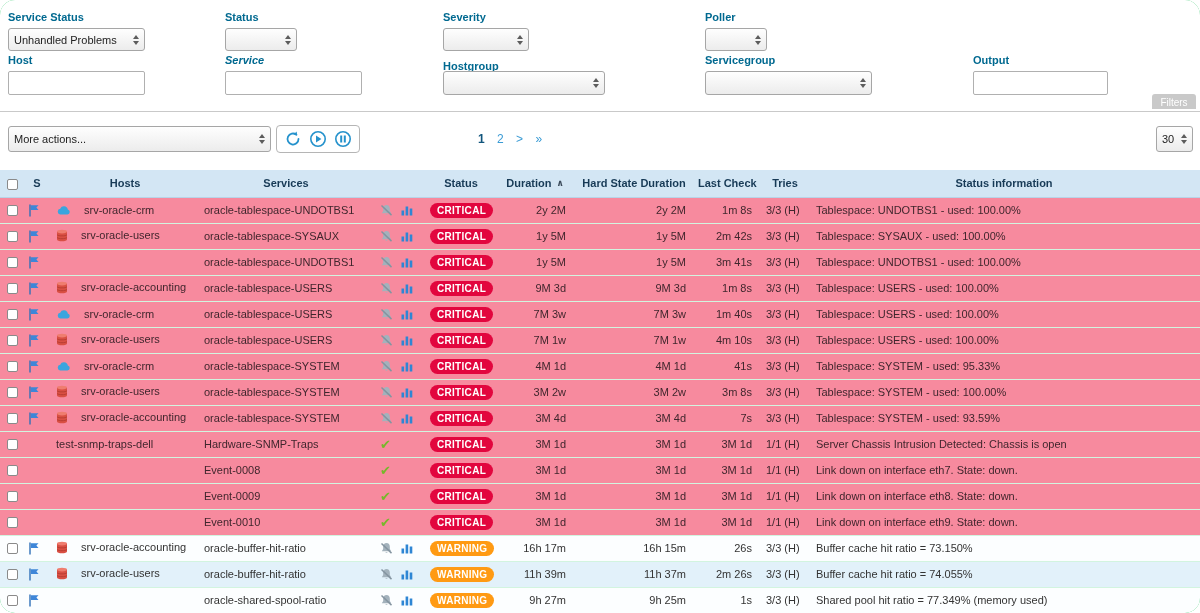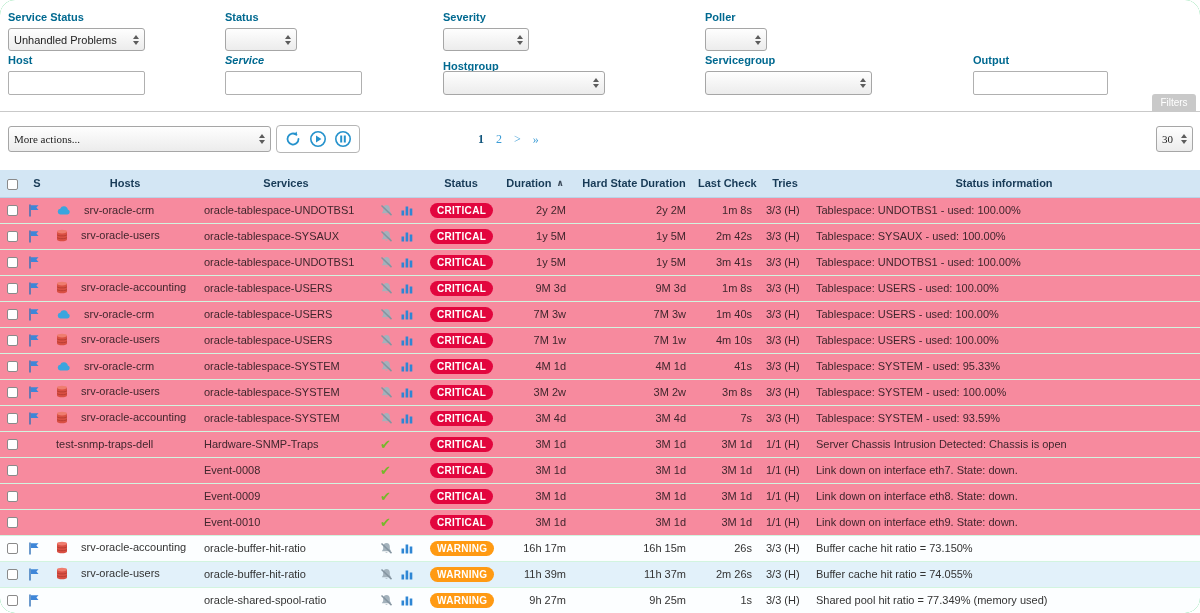--- a/index.html
+++ b/index.html
@@ -10,24 +10,24 @@
   
   .filter-panel { position:relative; height:112px; border-bottom:1px solid #c9c9c9; background:#fff; }
   .flabel { position:absolute; font-size:11px; font-weight:bold; color:#006990; }
   .finput { position:absolute; height:24px; border:1px solid #b0b0b0; border-radius:2px; font-size:11px; padding:0 5px; color:#222; background:#fff; font-family:inherit; }
   .sel { position:absolute; height:23px; border:1px solid #a6a6a6; border-radius:3px; background:linear-gradient(#fefefe,#ececec); display:flex; align-items:center; padding:0 5px; font-size:11px; color:#222; cursor:default; }
   .sel .sel-val { white-space:nowrap; overflow:hidden; }
   .stepper { margin-left:auto; display:flex; flex-direction:column; align-items:center; gap:2px; padding-left:5px; }
   .stepper i { display:block; width:0; height:0; border-left:3.5px solid transparent; border-right:3.5px solid transparent; }
   .stepper .up { border-bottom:4px solid #5c5c5c; }
   .stepper .dn { border-top:4px solid #5c5c5c; }
-  .filters-btn { position:absolute; left:1152px; top:94px; width:44px; height:33px; background:#c9c9c9; color:#fff; font-size:10px; text-align:center; line-height:17px; border-radius:3px 3px 0 0; cursor:pointer; }
+  .filters-btn { position:absolute; left:1152px; top:94px; width:44px; height:15px; background:#c9c9c9; color:#fff; font-size:10px; text-align:center; line-height:17px; border-radius:3px 3px 0 0; cursor:pointer; }
 
   
-  .toolbar { position:relative; height:58px; background:#fff;font-family:Liberation Serif, serif; }
+  .toolbar { position:relative; height:58px; background:#fff; }
   .icon-group { position:absolute; left:276px; top:13px; height:28px; display:flex; align-items:center; gap:7px; padding:0 7px; border:1px solid #b5b5b5; border-radius:4px; background:#fff; }
   .icon-group span { display:inline-flex; cursor:pointer; }
   .pagination { position:absolute; left:478px; top:20px; font-size:12px; }
   .pagination span { margin-right:9px; cursor:pointer; color:#3a9bd5; }
   .pagination .current { color:#11557c; font-weight:bold; }
 
   
   table { border-collapse:collapse; table-layout:fixed; width:1200px; font-size:11px; }
   thead tr { background:#d3e6f4; height:27px; border-bottom:1px solid #b8d4e8; }
   th { font-weight:bold; color:#173a56; font-size:11px; padding:0 4px; text-align:center; white-space:nowrap; }

